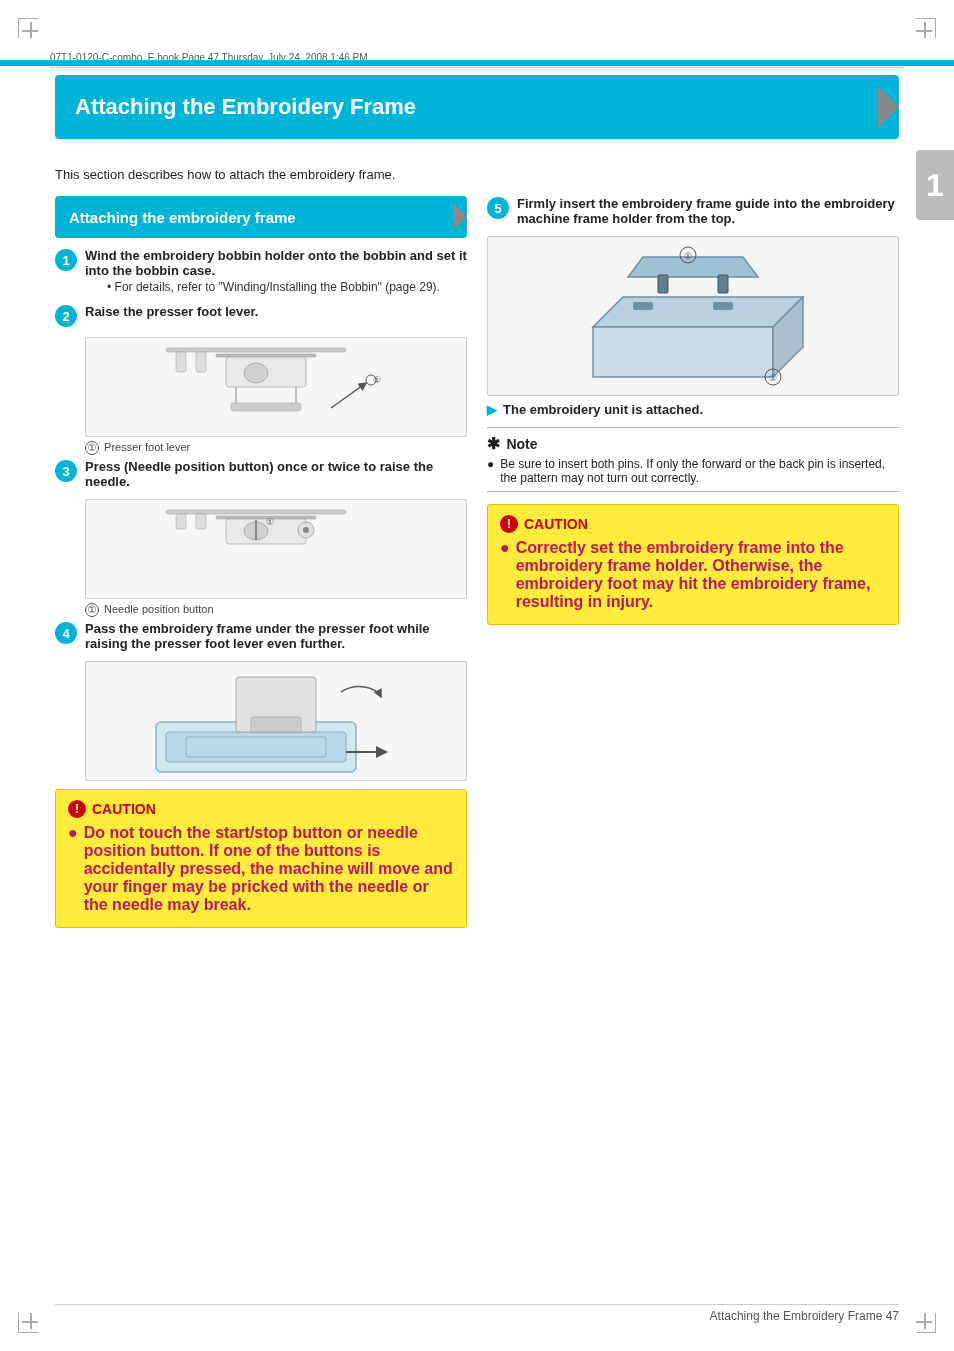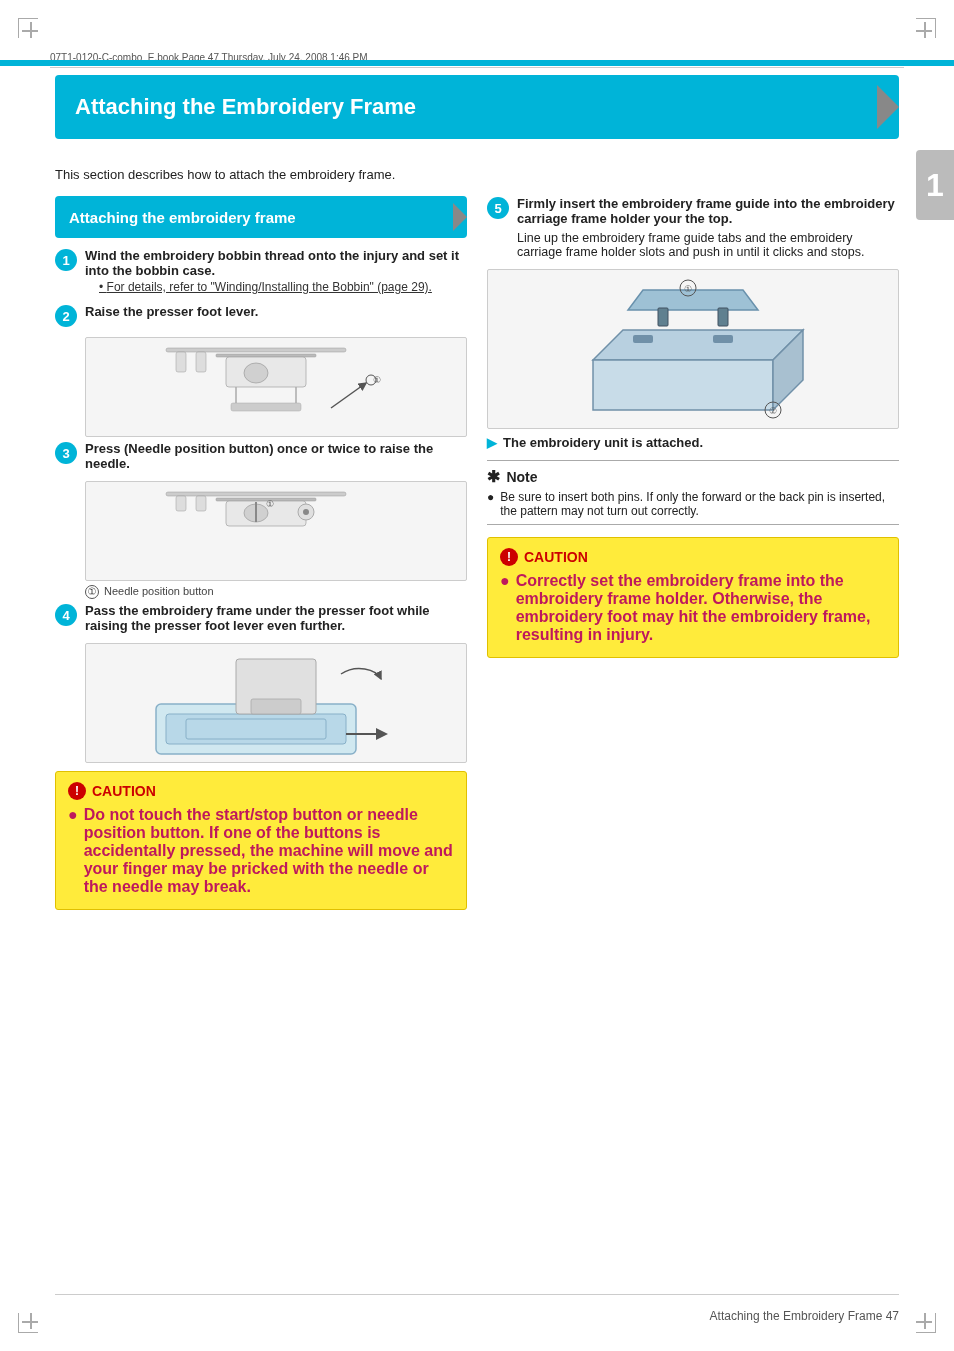--- a/index.html
+++ b/index.html
@@ -179,24 +179,23 @@
     }
     .step-content {
       flex: 1;
     }
     .step-content strong {
       font-weight: bold;
       font-size: 13px;
     }
     .step-content .bullet-item {
       font-size: 12px;
-      margin-left: 14px;
+      margin-left: 22px;
       margin-top: 2px;
       color: #333;
-      text-decoration: underline;
     }
     .step-content .bullet-item::before {
       content: '• ';
     }
 
     
     .illus-box {
       border: 1px solid #ccc;
       background: #f5f5f5;
       margin: 8px 0 4px 30px;
@@ -321,21 +320,21 @@
     
     .page-footer {
       position: absolute;
       bottom: 28px;
       left: 55px;
       right: 55px;
       display: flex;
       justify-content: flex-end;
       align-items: center;
       border-top: 1px solid #ccc;
-      padding-top: 14px;
+      padding-top: 4px;
       font-size: 12px;
       color: #555;
     }
 
     
     .illus-svg {
       display: block;
     }
 
     
@@ -391,21 +390,21 @@
       <div class="sub-header">
         <span>Attaching the embroidery frame</span>
         <div class="sub-arrow"></div>
       </div>
 
       <div class="step">
         <div class="step-num">
           <span>1</span>
         </div>
         <div class="step-content">
-          <strong>Wind the embroidery bobbin thread onto the injury and set it into the bobbin case.</strong>
+          <strong>Wind the embroidery bobbin holder onto the bobbin and set it into the bobbin case.</strong>
           <div class="bullet-item">For details, refer to "Winding/Installing the Bobbin" (page 29).</div>
         </div>
       </div>
 
       <div class="step">
         <div class="step-num">
           <span>2</span>
         </div>
         <div class="step-content">
           <strong>Raise the presser foot lever.</strong>
@@ -428,20 +427,24 @@
           <line x1="185" y1="70" x2="220" y2="45" stroke="#555" stroke-width="1.5" marker-end="url(#arr)"></line>
           <defs>
             <marker id="arr" markerWidth="6" markerHeight="6" refX="5" refY="3" orient="auto">
               <path d="M0,0 L6,3 L0,6 Z" fill="#555"></path>
             </marker>
           </defs>
           <circle cx="225" cy="42" r="5" fill="none" stroke="#555" stroke-width="1"></circle>
           <text x="227" y="45" font-size="9" fill="#555">①</text>
         </svg>
       </div>
+      <div class="caption-line">
+        <span class="circ-num">①</span>
+        <span>Presser foot lever</span>
+      </div>
 
       <div class="step">
         <div class="step-num">
           <span>3</span>
         </div>
         <div class="step-content">
           <strong>Press (Needle position button) once or twice to raise the needle.</strong>
         </div>
       </div>
 
@@ -514,22 +517,21 @@
 
     </div>
 
     <div class="col-right">
 
       <div class="step">
         <div class="step-num step5-num">
           <span>5</span>
         </div>
         <div class="step-content">
-          <strong>Firmly insert the embroidery frame guide into the embroidery carriage frame holder your the top.</strong>
-          <div style="margin-top:5px; font-weight:normal; font-size:12.5px;">Line up the embroidery frame guide tabs and the embroidery carriage frame holder slots and push in until it clicks and stops.</div>
+          <strong>Firmly insert the embroidery frame guide into the embroidery machine frame holder from the top.</strong>
         </div>
       </div>
 
       <div class="illus-box" style="height:160px; margin-left: 0;">
         <svg class="illus-svg" width="100%" height="160" viewBox="0 0 300 160" xmlns="http://www.w3.org/2000/svg">
 
           <g transform="translate(30, 10)">
 
             <path d="M20,80 L200,80 L230,50 L50,50 Z" fill="#b8d0e0" stroke="#7090a8" stroke-width="1.5"></path>
             <path d="M20,80 L20,130 L200,130 L200,80 Z" fill="#c8dce8" stroke="#7090a8" stroke-width="1.5"></path>

